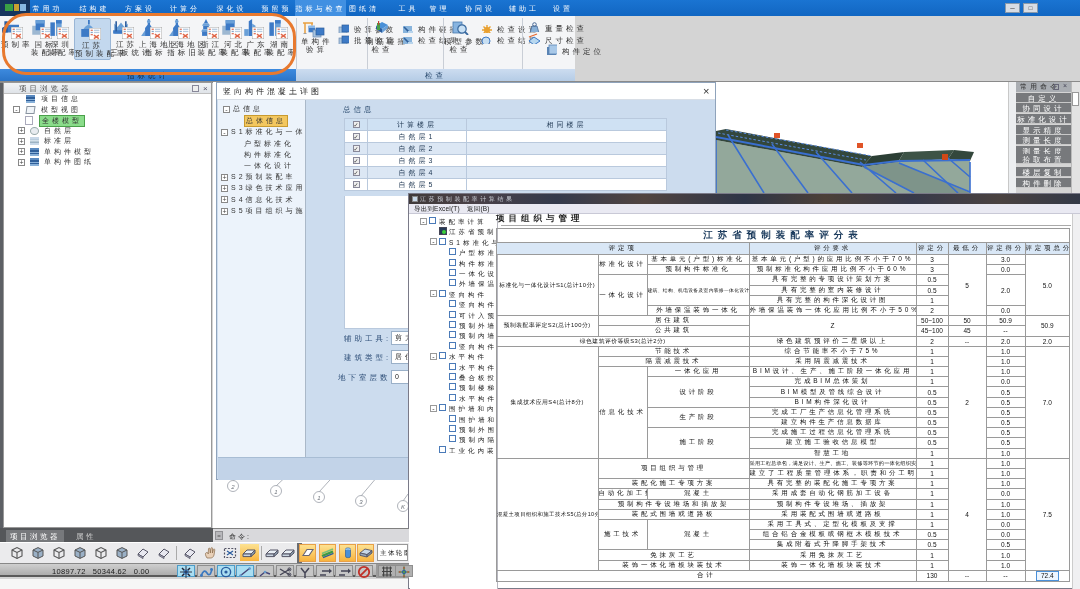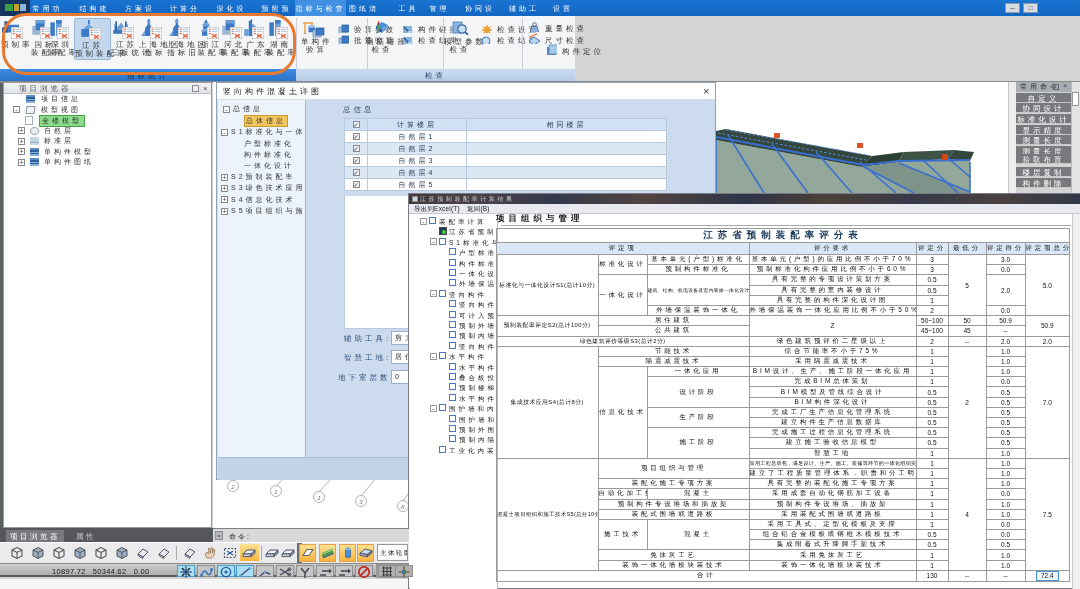--- a/index.html
+++ b/index.html
@@ -647,21 +647,21 @@
         <tr style="background:#fff">
           <td><span style="display:inline-block;width:7px;height:7px;border:1px solid #889;background:#eee;font-size:6px;line-height:7px;color:#333">✓</span></td>
           <td>自然层5</td>
           <td></td>
         </tr>
       </tbody>
     </table>
 <div class="ab" style="left:127px;top:113px;width:324px;height:133px;background:#fff;border:1px solid #b9c9dd;border-top:none"></div>
 <div class="fl" style="left:127px;top:251px">辅助工具:</div>
 <div class="fb" style="left:174px;top:248px;width:80px;height:14px">剪力墙</div>
-<div class="fl" style="left:127px;top:270px">智慧工地:</div>
+<div class="fl" style="left:127px;top:270px">建筑类型:</div>
 <div class="fb" style="left:174px;top:267px;width:80px;height:14px">居住建筑</div>
 <div class="fl" style="left:121px;top:289.5px">地下室层数:</div>
 <div class="fb" style="left:174px;top:287px;width:60px;height:14px">0</div>
 <div class="ab" id="dlg1band"></div>
 </div>
 <div class="ab" id="win2">
 <div class="ab" id="w2title"><span style="position:absolute;left:3px;top:2px;width:6px;height:6px;background:#c8d8e8;border:1px solid #888"></span>江苏预制装配率计算结果</div>
 <div class="ab" id="w2menu">
       <span style="position:absolute;left:5px">导出到Excel(T)</span>
       <span style="position:absolute;left:58px">返回(B)</span>

